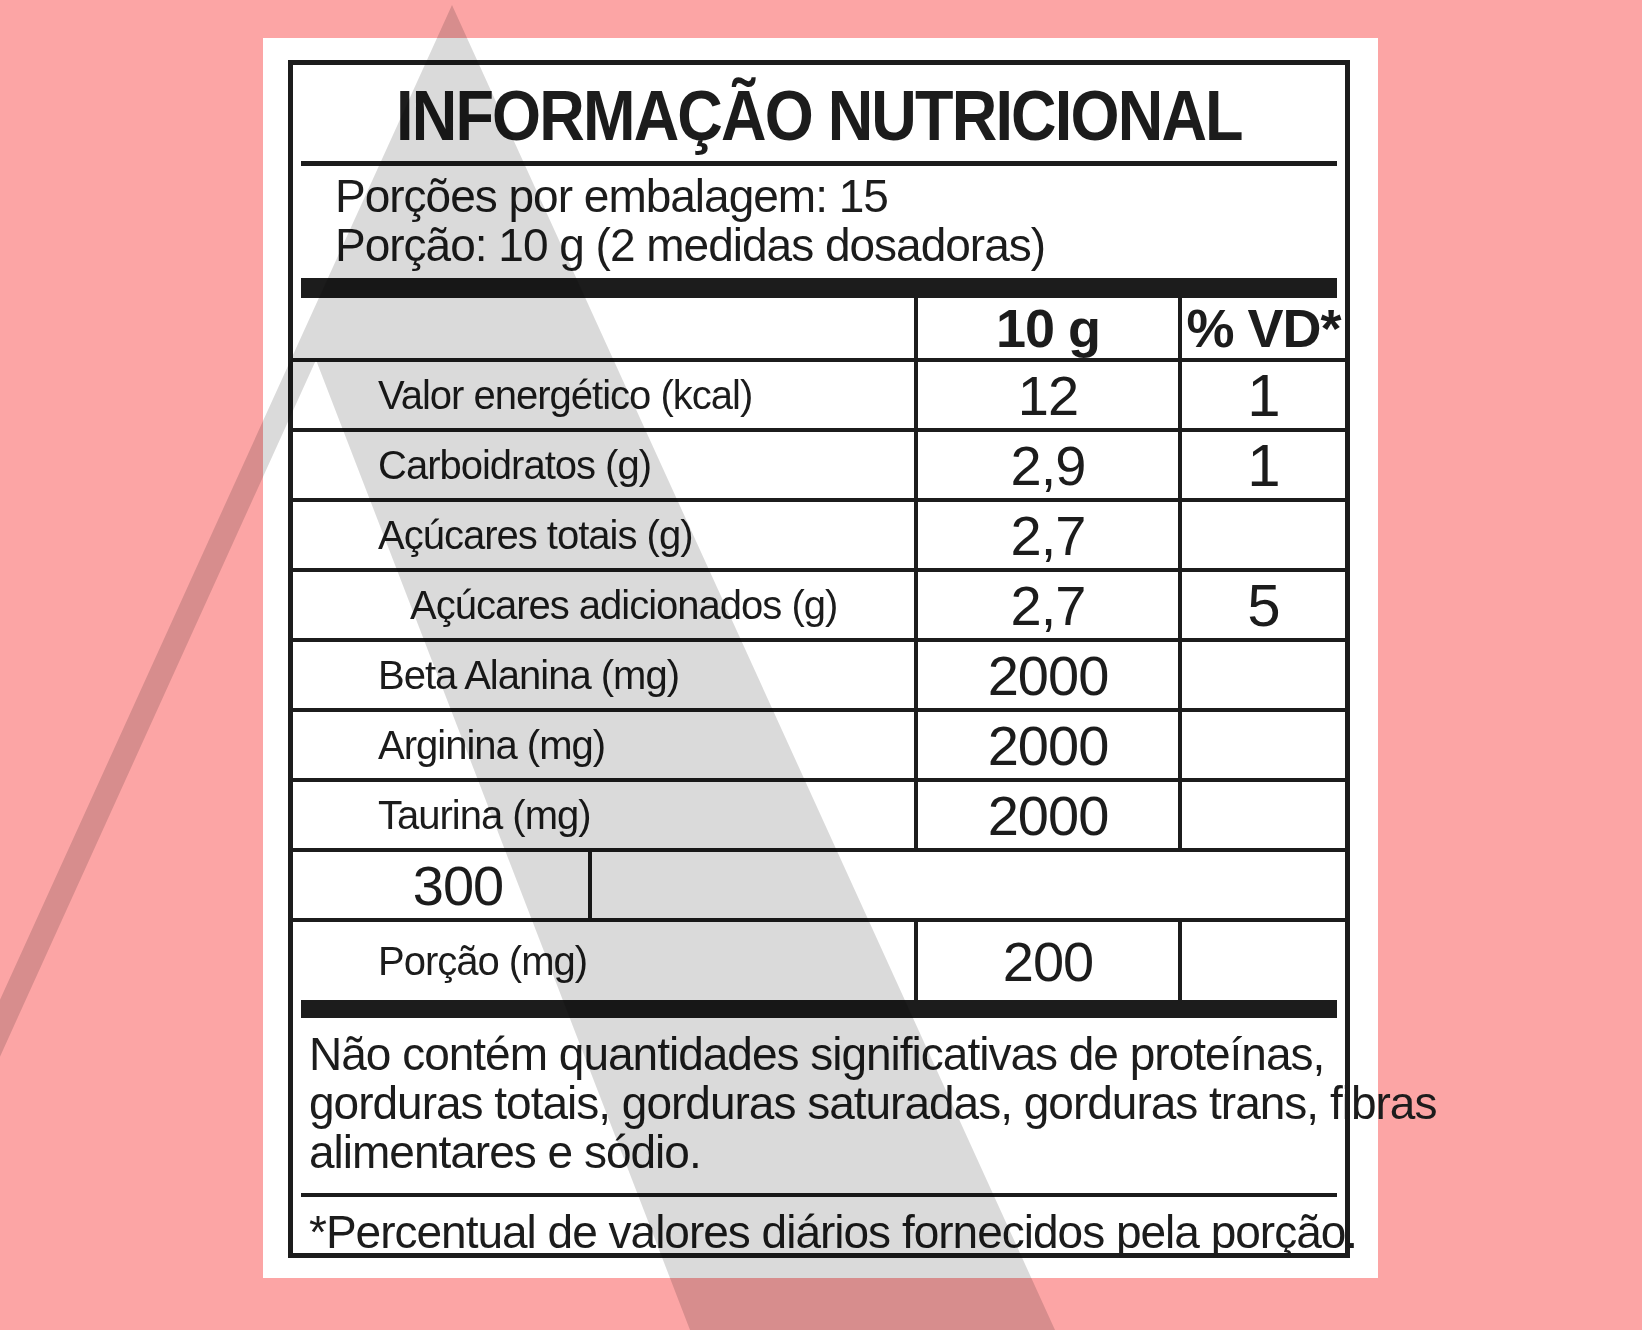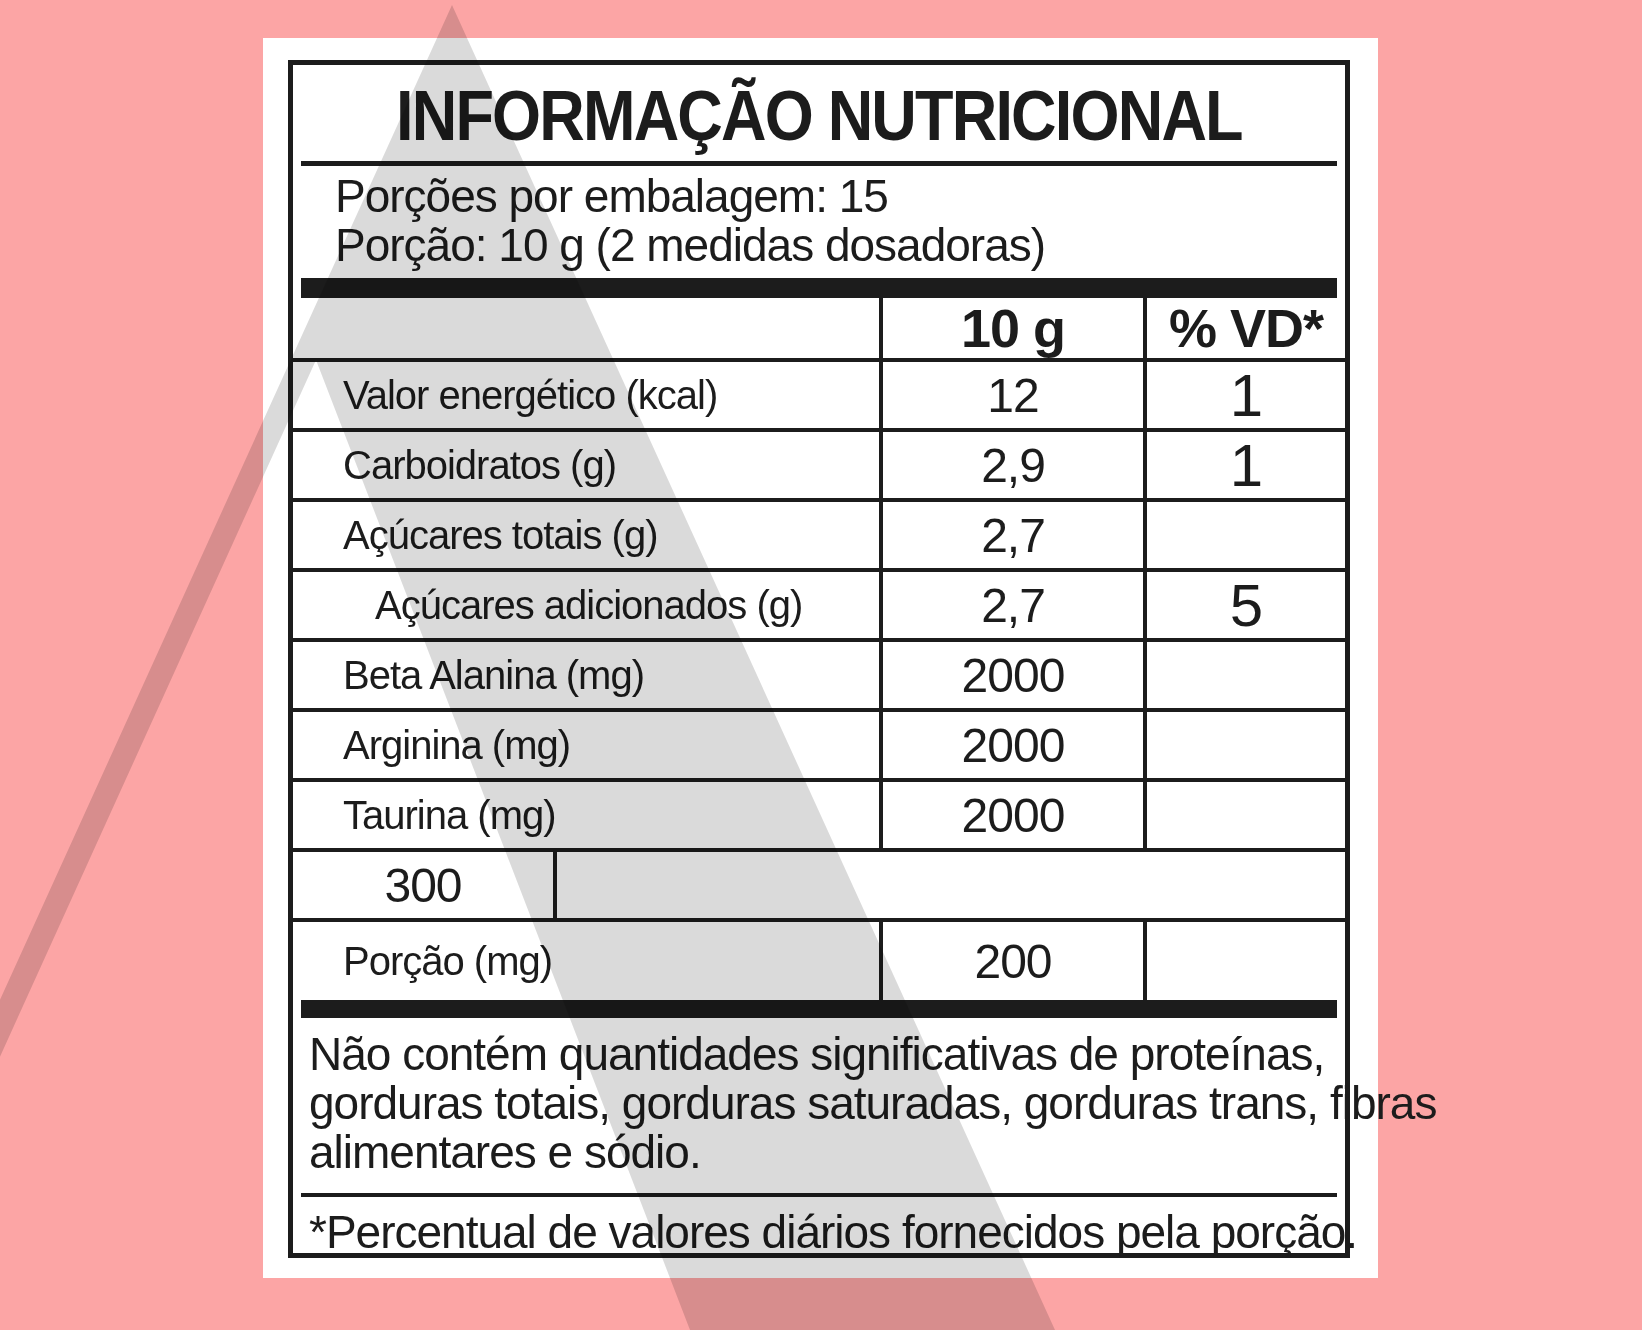--- a/index.html
+++ b/index.html
@@ -55,37 +55,38 @@
   .bar{height:20px;background:#1c1c1c;margin:8px 8px 0;}
   .bar2{height:18px;background:#1c1c1c;margin:0 8px;}
 
   
   .t-row{
     display:flex;
     height:70px;
     border-bottom:4px solid #1c1c1c;
     box-sizing:border-box;
     align-items:stretch;
+    padding-left:35px;
   }
   .t-row.t-head{height:64px;}
   .t-row.t-last{height:78px;border-bottom:none;}
   .c1{
     width:590px;box-sizing:border-box;
     border-right:4px solid #1c1c1c;
     display:flex;align-items:center;
     padding-left:50px;
     font-size:40px;letter-spacing:-1px;
     white-space:nowrap;
   }
   .c1.indent{padding-left:82px;}
   .c2{
     width:264px;box-sizing:border-box;
     border-right:4px solid #1c1c1c;
     display:flex;align-items:center;justify-content:center;
-    font-size:48px;letter-spacing:-1px;
+    font-size:56px;letter-spacing:-1px;
   }
   .c3{
     flex:1;
     display:flex;align-items:center;justify-content:center;
     font-size:60px;letter-spacing:-1px;
   }
   .t-head .c2,.t-head .c3{font-size:54px;font-weight:700;letter-spacing:-1px;}
 
   .footer-block{
     padding:12px 0 0 16px;

